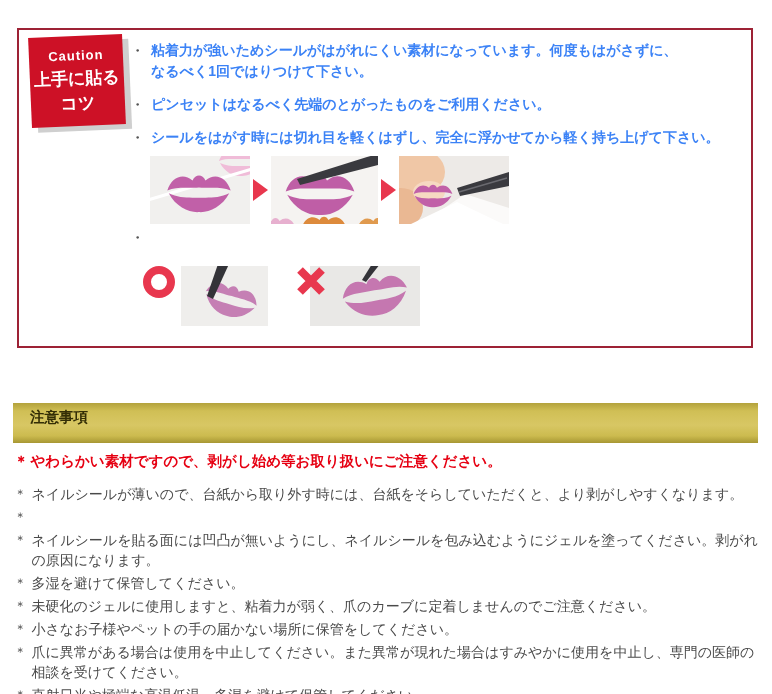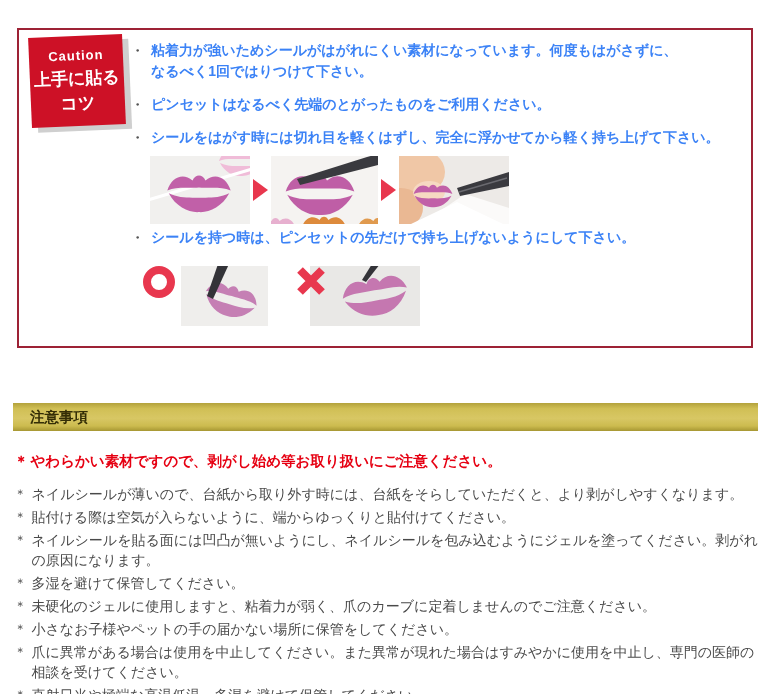--- a/index.html
+++ b/index.html
@@ -44,21 +44,21 @@
   .good-circle {
     width:32px; height:32px; border:8px solid #e8374e; border-radius:50%;
     margin:2px 6px 0 0;
   }
   .bad-cross { margin:0 0 0 14px; position:relative; left:12px; z-index:2; }
   .photoA { margin-top:2px; }
   .photoB { margin-top:2px; margin-left:-6px; }
 
   
   .notice-bar {
-    position:absolute; left:13px; top:403px; width:745px; height:28px;
+    position:absolute; left:13px; top:403px; width:745px; height:40px;
     background:linear-gradient(180deg,#b3a23c 0%,#d0bf55 20%,#d8c764 55%,#ccbb4f 82%,#a79733 100%);
   }
   .notice-bar-title {
     font-size:14.5px; font-weight:bold; color:#332d05;
     line-height:28px; padding-left:17px;
   }
   .notice-body { position:absolute; left:14px; top:451px; width:752px; }
   .highlight { display:flex; gap:2px; margin-bottom:13px; }
   .highlight .hl-marker, .highlight .hl-text {
     font-size:14.5px; font-weight:bold; color:#e60012; line-height:20px;
@@ -133,21 +133,20 @@
         <polygon points="12,68 58,46 104,68" fill="#ffffff"></polygon>
         <ellipse cx="30" cy="36" rx="16" ry="11" fill="#f6d9c2"></ellipse>
         <use href="#lips" fill="#c160a8" transform="translate(12,23) scale(0.44)"></use>
         <path d="M110 16 L58 32 L61 40 L110 30 Z" fill="#3a3a3f"></path>
         <line x1="60" y1="36" x2="108" y2="22" stroke="#6a6a70" stroke-width="1.5"></line>
       </svg>
     </div>
 
     <div class="bullet4">
       <span class="b-marker">・</span>
-      <span class="b-text">シールを持つ時は、ピンセットの先だけで持ち上げないようにして下さい。</span>
     </div>
 
     <div class="ox-row">
       <div class="good-circle"></div>
 
       <svg class="photo photoA" width="87" height="60" viewBox="0 0 87 60">
         <rect width="87" height="60" fill="#efeeec"></rect>
         <use href="#lips" fill="#c57fb4" transform="translate(20,12) scale(0.6) rotate(16 50 35)"></use>
         <path d="M48 -2 L37 -2 L26 30 L32 33 Z" fill="#333338"></path>
       </svg>
@@ -175,21 +174,20 @@
         <span class="hl-text">やわらかい素材ですので、剥がし始め等お取り扱いにご注意ください。</span>
       </p>
 
       <ul class="notice-items">
         <li>
           <span class="n-marker">＊</span>
           <span class="n-text">ネイルシールが薄いので、台紙から取り外す時には、台紙をそらしていただくと、より剥がしやすくなります。</span>
         </li>
         <li>
           <span class="n-marker">＊</span>
-          <span class="n-text">貼付ける際は空気が入らないように、端からゆっくりと貼付けてください。</span>
         </li>
         <li>
           <span class="n-marker">＊</span>
           <span class="n-text">ネイルシールを貼る面には凹凸が無いようにし、ネイルシールを包み込むようにジェルを塗ってください。剥がれの原因になります。</span>
         </li>
         <li>
           <span class="n-marker">＊</span>
           <span class="n-text">多湿を避けて保管してください。</span>
         </li>
         <li>

